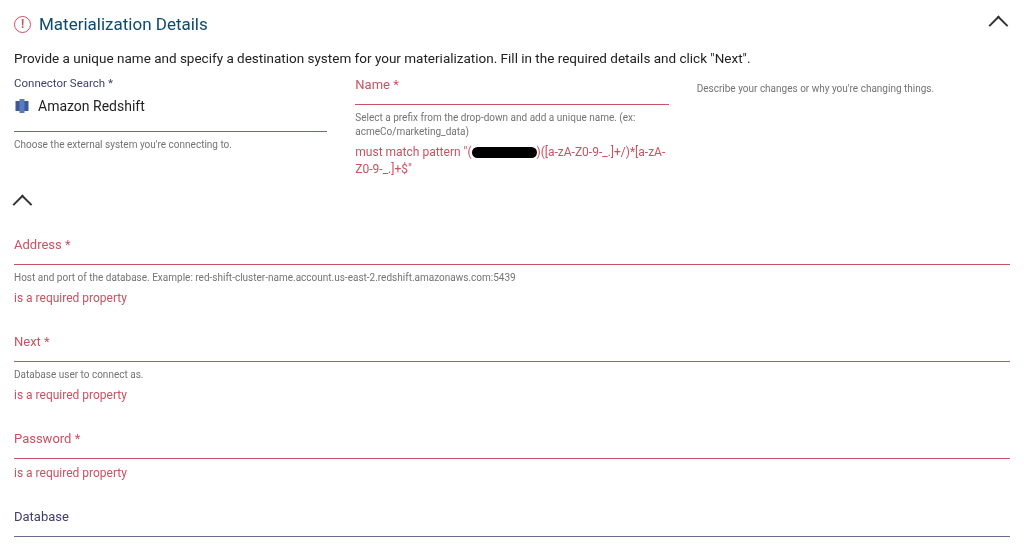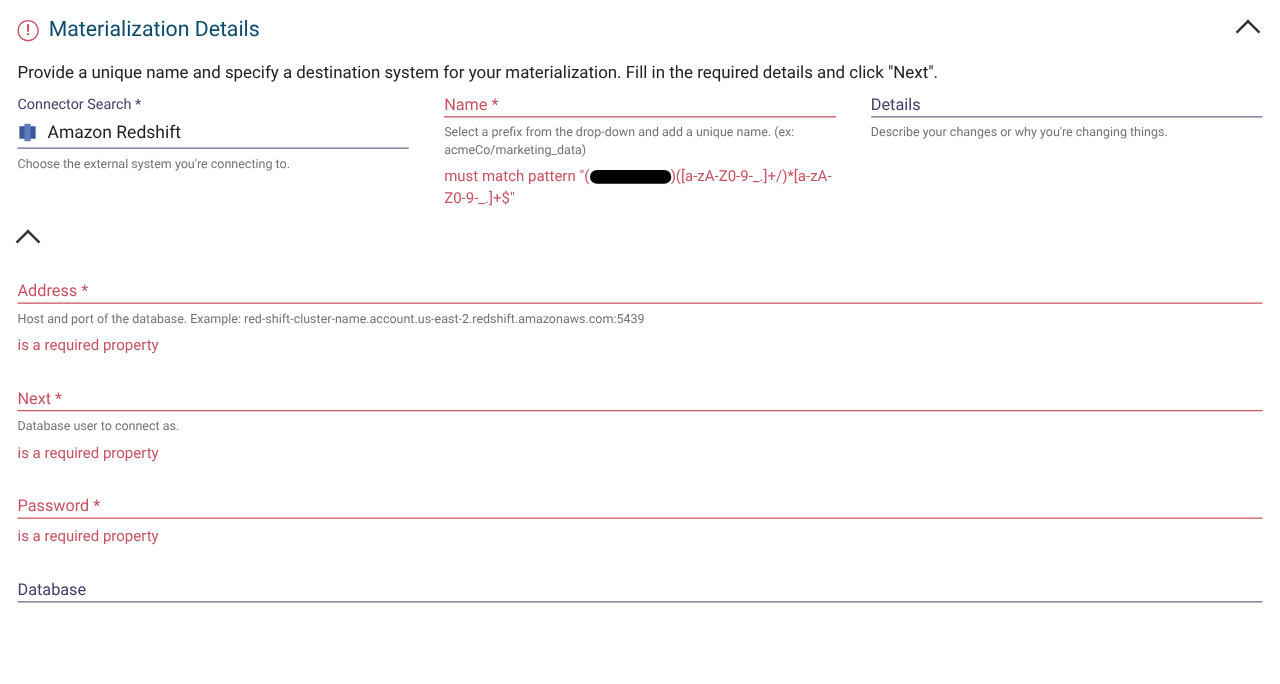--- a/index.html
+++ b/index.html
@@ -45,42 +45,42 @@
     transform: rotate(-45deg) translateY(2px);
     margin-right: 6px;
   }
   .cols {
     display: flex;
     gap: 28px;
   }
   .col { flex: 1; min-width: 0; }
   .field-label-row {
     border-bottom: 1px solid #6B6B8F;
-    padding-bottom: 1px;
+    padding-bottom: 12px;
     margin-bottom: 4px;
   }
   .field-label-row.error { border-bottom-color: #C85262; }
   .field-label {
     font-size: 13px;
     color: #3F3F6B;
   }
   .field-label.asterisk::after { content: " *"; color: #C85262; }
   .field-label.error { color: #C85262; }
   .connector-small-label {
     font-size: 11.5px;
     color: #3F3F6B;
     margin-bottom: 8px;
   }
   .connector-small-label.asterisk::after { content: " *"; }
   .connector-row {
     display: flex;
     align-items: flex-end;
     gap: 8px;
     border-bottom: 1px solid #6B6B8F;
-    padding-bottom: 4px;
+    padding-bottom: 17px;
   }
   .connector-name { font-size: 14px; color: #1f1f1f; }
   .helper {
     font-size: 10px;
     color: #737373;
     margin-top: 6px;
     line-height: 1.35;
   }
   .error-text {
     font-size: 12px;
@@ -142,23 +142,20 @@
       <div class="field-label-row error">
         <span class="field-label error asterisk">Name</span>
       </div>
       <div class="helper">Select a prefix from the drop-down and add a unique name. (ex: acmeCo/marketing_data)</div>
       <div class="error-text">
         <span>must match pattern "(</span><span class="redacted"></span><span>)([a-zA-Z0-9-_.]+/)*[a-zA-Z0-9-_.]+$"</span>
       </div>
     </div>
 
     <div class="col">
-      <div class="field-label-row">
-        <span class="field-label">Details</span>
-      </div>
       <div class="helper">Describe your changes or why you're changing things.</div>
     </div>
   </div>
 </div>
 
 <div class="section">
   <div class="section-header">
     <span class="chev-up"></span>
   </div>
 

